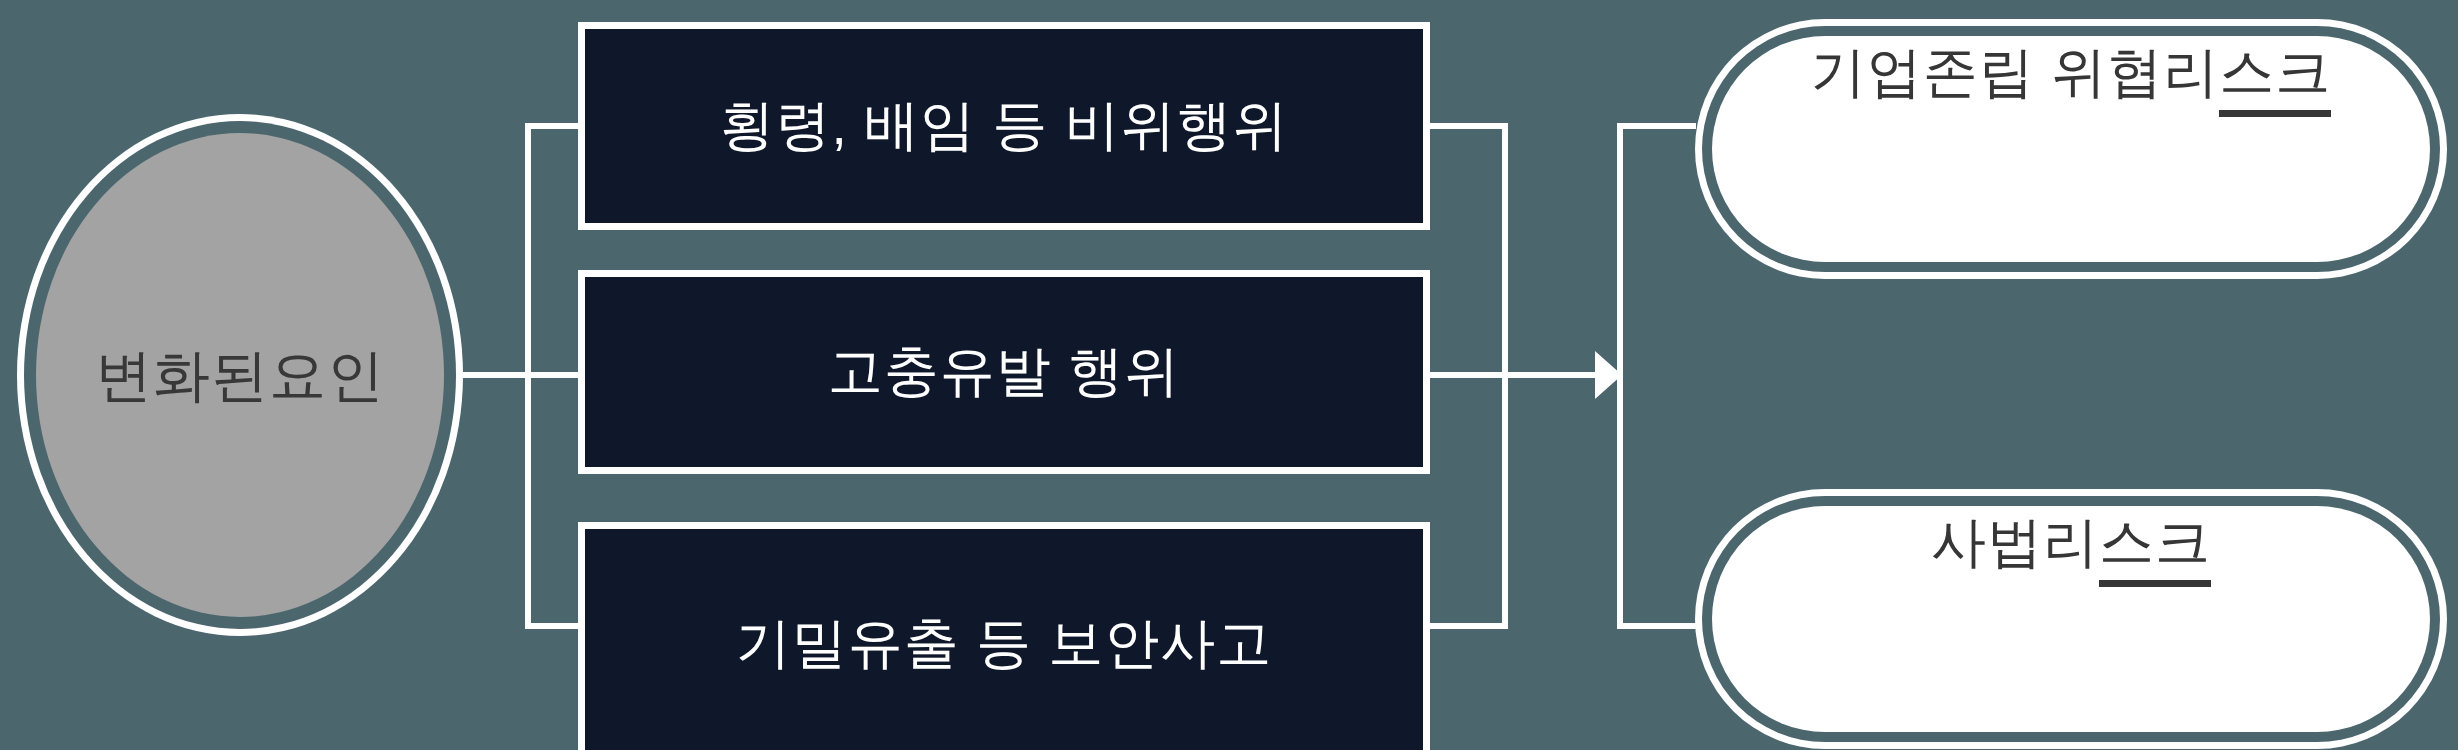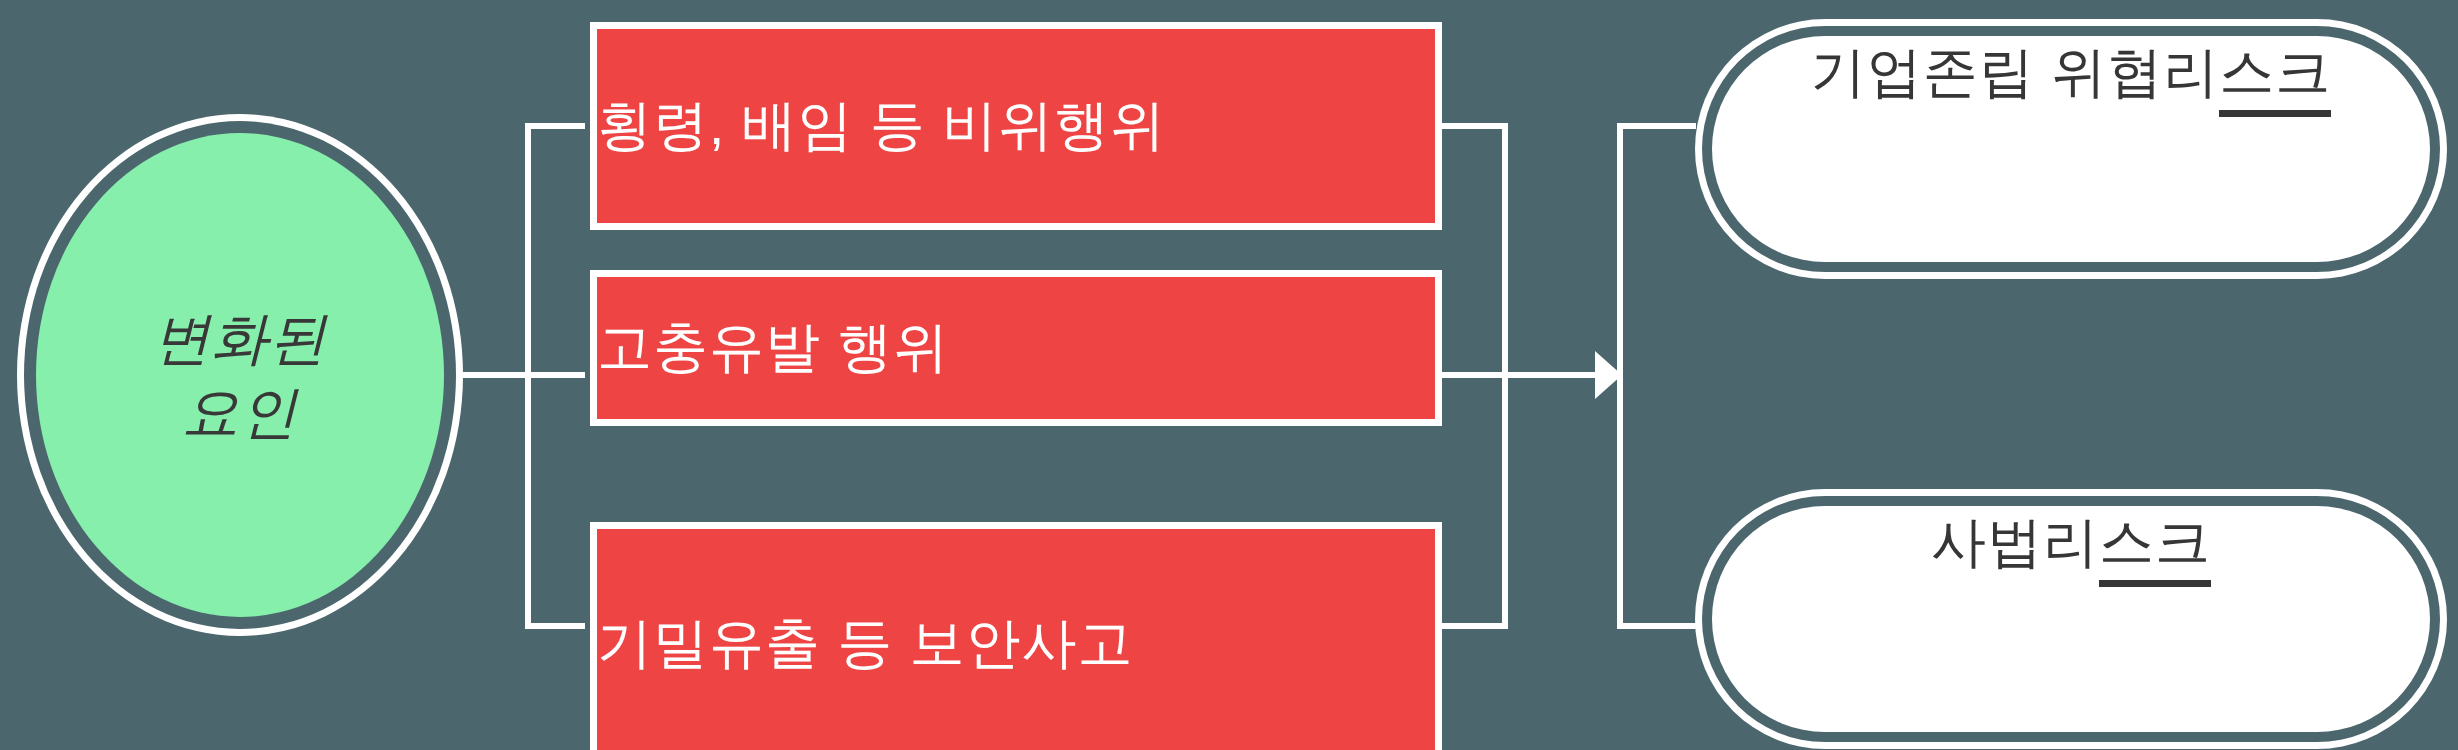--- a/index.html
+++ b/index.html
@@ -23,54 +23,51 @@
     height: 750px;
   }
   
   .source-node {
     position: absolute;
     left: 36px;
     top: 133px;
     width: 408px;
     height: 484px;
     border-radius: 50%;
-    background: #86efac;
+    background: #a3a3a3;
     box-shadow: 0 0 0 12px #4c666e, 0 0 0 19px #ffffff;
     display: flex;
-    flex-direction: column;
     align-items: center;
     justify-content: center;
     text-align: center;
     color: #383838;
     font-size: 57px;
     line-height: 74px;
     font-weight: 500;
     letter-spacing: 1px;
-    font-style: italic;
   }
   
   .cause-box {
     position: absolute;
     left: 578px;
     width: 852px;
     box-sizing: border-box;
-    background: #ef4444;
+    background: #0f172a;
     border: 7px solid #ffffff;
     display: flex;
     align-items: center;
-    justify-content: flex-start;
+    justify-content: center;
     color: #ffffff;
     font-size: 55px;
     font-weight: 500;
     letter-spacing: 1px;
     text-align: center;
-    margin-left: 12px;
   }
   .cause-box.b1 { top: 22px;  height: 208px; }
-  .cause-box.b2 { top: 270px; height: 156px; }
+  .cause-box.b2 { top: 270px; height: 204px; }
   .cause-box.b3 { top: 522px; height: 243px; }
   
   .outcome-pill {
     position: absolute;
     left: 1712px;
     width: 718px;
     height: 226px;
     border-radius: 999px;
     background: #ffffff;
     box-shadow: 0 0 0 10px #4c666e, 0 0 0 17px #ffffff;

